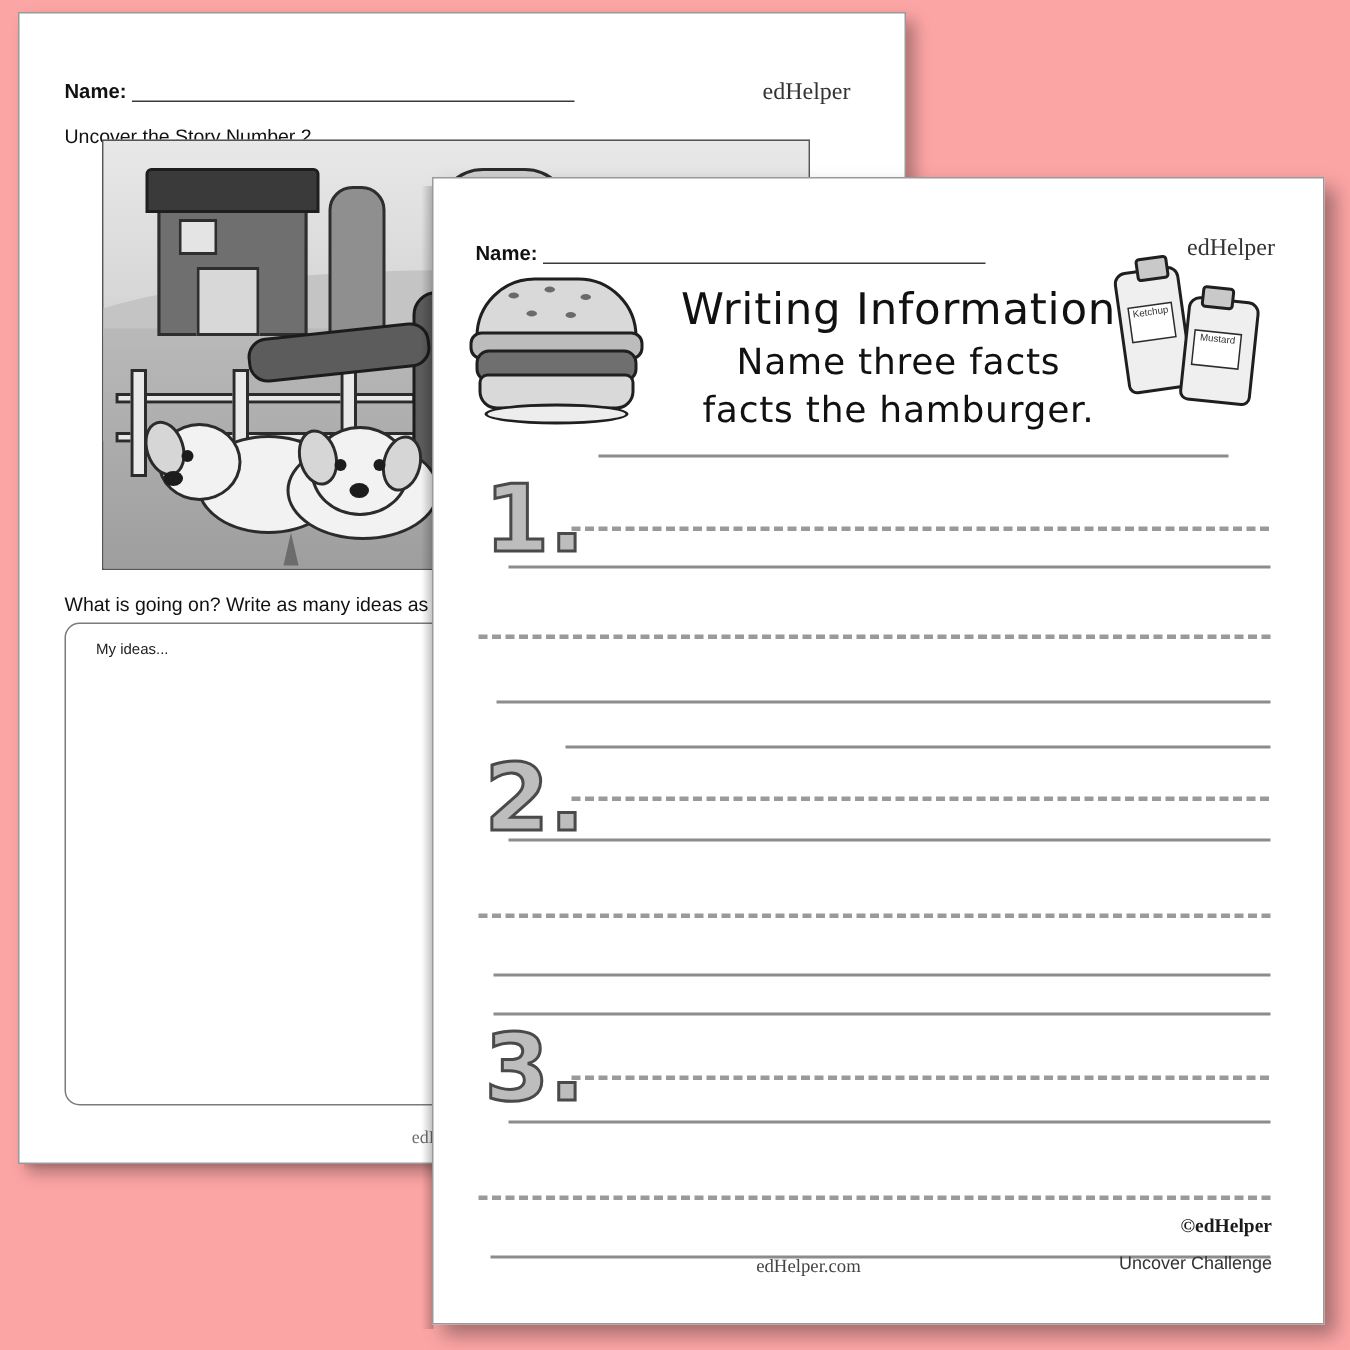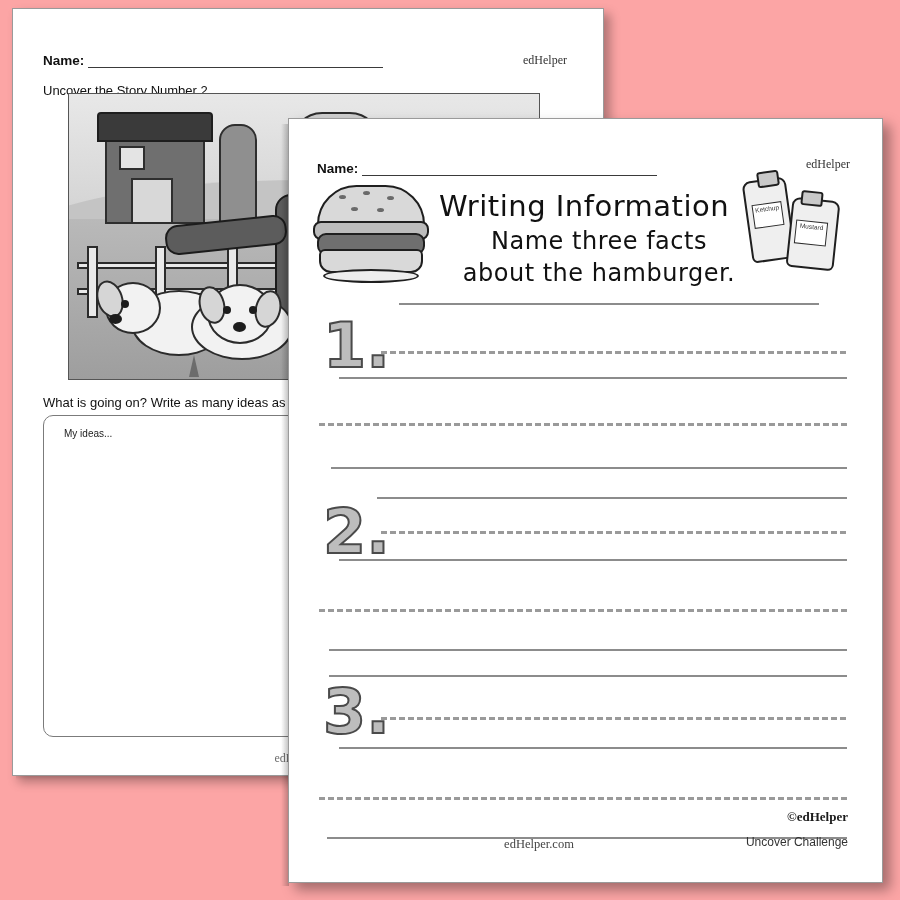--- a/index.html
+++ b/index.html
@@ -60,21 +60,21 @@
   }
 
   .name-line {
     border-bottom: 1px solid #3a3a3a;
     height: 13px;
   }
 
   .edhelper-top {
     position: absolute;
     font-family: "Liberation Serif", serif;
-    font-size: 12px;
+    font-size: 16px;
     color: #333;
   }
 
   .sheet-subtitle {
     position: absolute;
     font-size: 13px;
     color: #111;
   }
 
   
@@ -372,20 +372,21 @@
     font-family: "DejaVu Sans", sans-serif;
     color: #111;
     letter-spacing: 0.5px;
   }
 
   #title-main {
     left: 150px;
     top: 70px;
     width: 320px;
     font-size: 29px;
+    text-align: center;
   }
   #title-line2 {
     left: 150px;
     top: 108px;
     width: 320px;
     font-size: 24px;
     text-align: center;
   }
   #title-line3 {
     left: 140px;
@@ -663,21 +664,21 @@
       <div class="bottle-cap" style="left:18px; top:2px; width:18px; height:12px; transform:rotate(-8deg);"></div>
       <div class="bottle-label" style="left:14px; top:34px; width:28px; height:22px; transform:rotate(-8deg);">Ketchup</div>
 
       <div class="bottle bottle-b"></div>
       <div class="bottle-cap" style="left:62px; top:22px; width:18px; height:11px; transform:rotate(6deg);"></div>
       <div class="bottle-label" style="left:56px; top:52px; width:30px; height:22px; transform:rotate(6deg);">Mustard</div>
     </div>
 
     <div class="title-script" id="title-main">Writing Information</div>
     <div class="title-script" id="title-line2">Name three facts</div>
-    <div class="title-script" id="title-line3">about the hamburger.</div>
+    <div class="title-script" id="title-line3">facts the hamburger.</div>
 
     <div class="rule-solid" style="left:110px; top:184px; width:420px;"></div>
 
     <div class="big-number" style="left:34px; top:196px;">1.</div>
     <div class="rule-dashed" style="left:92px; top:232px; width:465px;"></div>
     <div class="rule-solid" style="left:50px; top:258px; width:508px;"></div>
     <div class="rule-dashed" style="left:30px; top:304px; width:528px;"></div>
     <div class="rule-solid" style="left:42px; top:348px; width:516px;"></div>
     <div class="rule-solid" style="left:88px; top:378px; width:470px;"></div>
 

